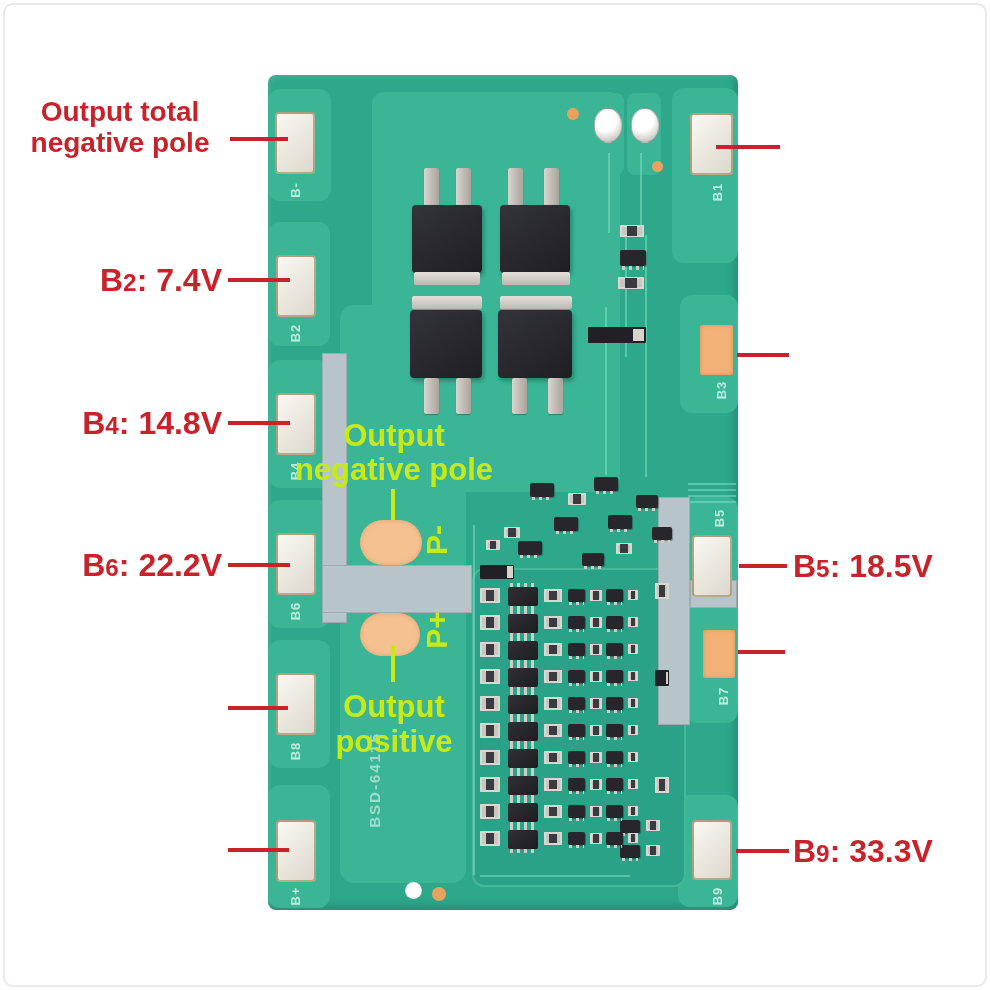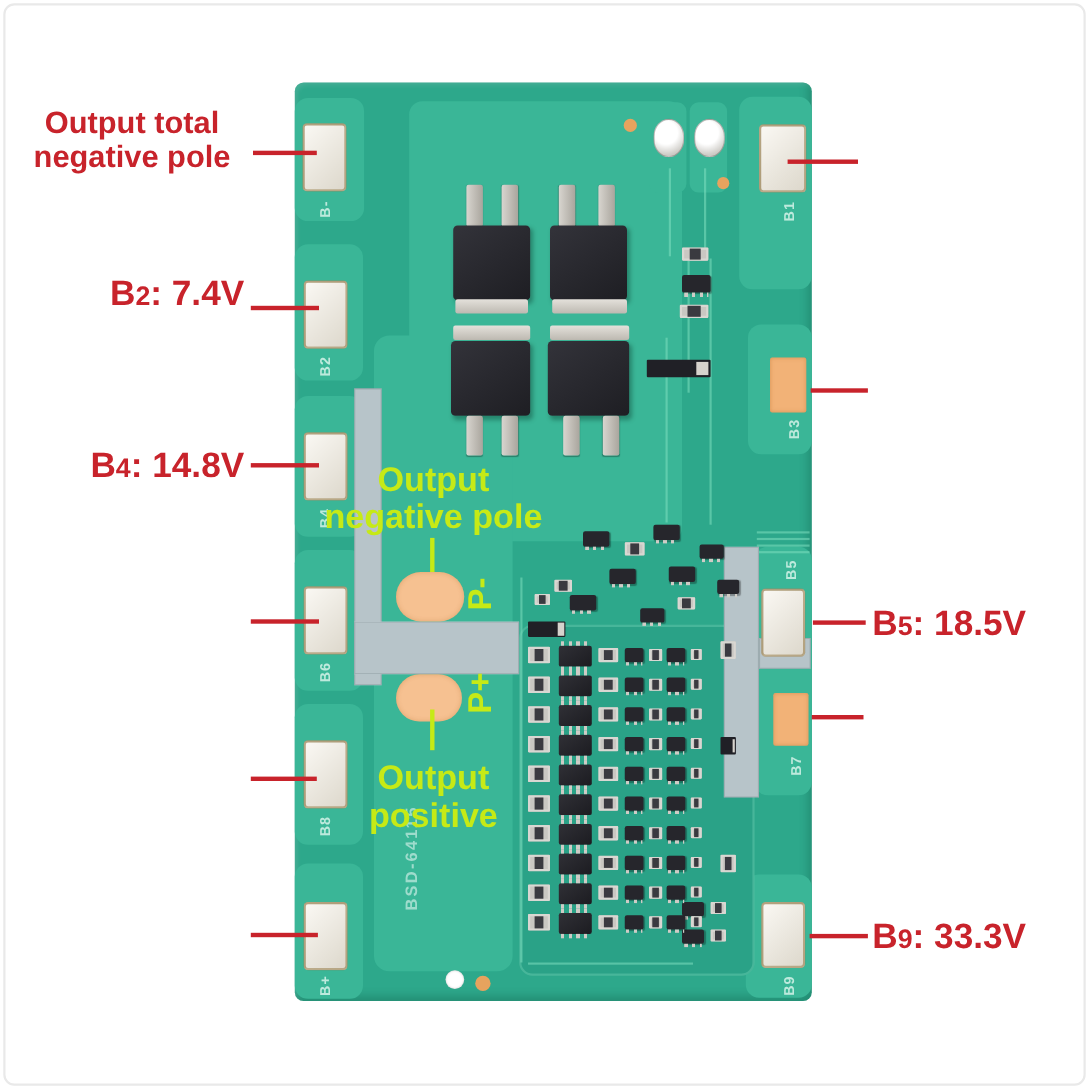--- a/index.html
+++ b/index.html
@@ -62,21 +62,21 @@
   .callout.right{left:793px;text-align:left;}
   .battery-label{position:absolute;left:14px;top:96px;width:212px;color:#c8232b;font-weight:bold;
                  font-size:28px;line-height:31px;text-align:center;}
   .cline{position:absolute;height:4px;background:#c8232b;}
   .ylabel{position:absolute;color:#c6ea16;font-weight:bold;font-size:31px;text-align:center;}
   .yline{position:absolute;width:4px;background:#c6ea16;}
   .ypin{position:absolute;width:44px;height:44px;display:flex;align-items:center;justify-content:center;
         color:#c6ea16;font-weight:bold;font-size:30px;transform:rotate(-90deg);}
 
   
-  .lbl-b2{top:244px;} .lbl-b4{top:401px;} .lbl-b6{top:543px;} .lbl-b8{top:686px;} .lbl-bplus{top:828px;}
+  .lbl-b2{top:258px;} .lbl-b4{top:401px;} .lbl-b6{top:543px;} .lbl-b8{top:686px;} .lbl-bplus{top:828px;}
   .lbl-b1{top:125px;} .lbl-b3{top:333px;} .lbl-b5{top:544px;} .lbl-b7{top:629px;} .lbl-b9{top:829px;}
   .lc-batt{left:230px;top:137px;width:58px;}
   .lc-b2{left:228px;top:278px;width:62px;} .lc-b4{left:228px;top:421px;width:62px;}
   .lc-b6{left:228px;top:563px;width:62px;} .lc-b8{left:228px;top:706px;width:60px;}
   .lc-bplus{left:228px;top:848px;width:61px;}
   .lc-b1{left:716px;top:145px;width:64px;} .lc-b3{left:737px;top:353px;width:52px;}
   .lc-b5{left:739px;top:564px;width:48px;} .lc-b7{left:738px;top:650px;width:47px;}
   .lc-b9{left:736px;top:849px;width:53px;}
 </style>
 </head>
@@ -276,20 +276,21 @@
     <div>negative pole</div>
   </div>
   <div class="cline lc-batt"></div>
 
   <div class="callout left lbl-b2"><span>B</span><span class="sub">2</span><span>: 7.4V</span></div>
   <div class="cline lc-b2"></div>
 
   <div class="callout left lbl-b4"><span>B</span><span class="sub">4</span><span>: 14.8V</span></div>
   <div class="cline lc-b4"></div>
 
+  <div class="callout left lbl-b6"><span>B</span><span class="sub">6</span><span>: 22.2V</span></div>
   <div class="cline lc-b6"></div>
 
   <div class="cline lc-b8"></div>
 
   <div class="cline lc-bplus"></div>
 
   <div class="cline lc-b1"></div>
 
   <div class="cline lc-b3"></div>
 

